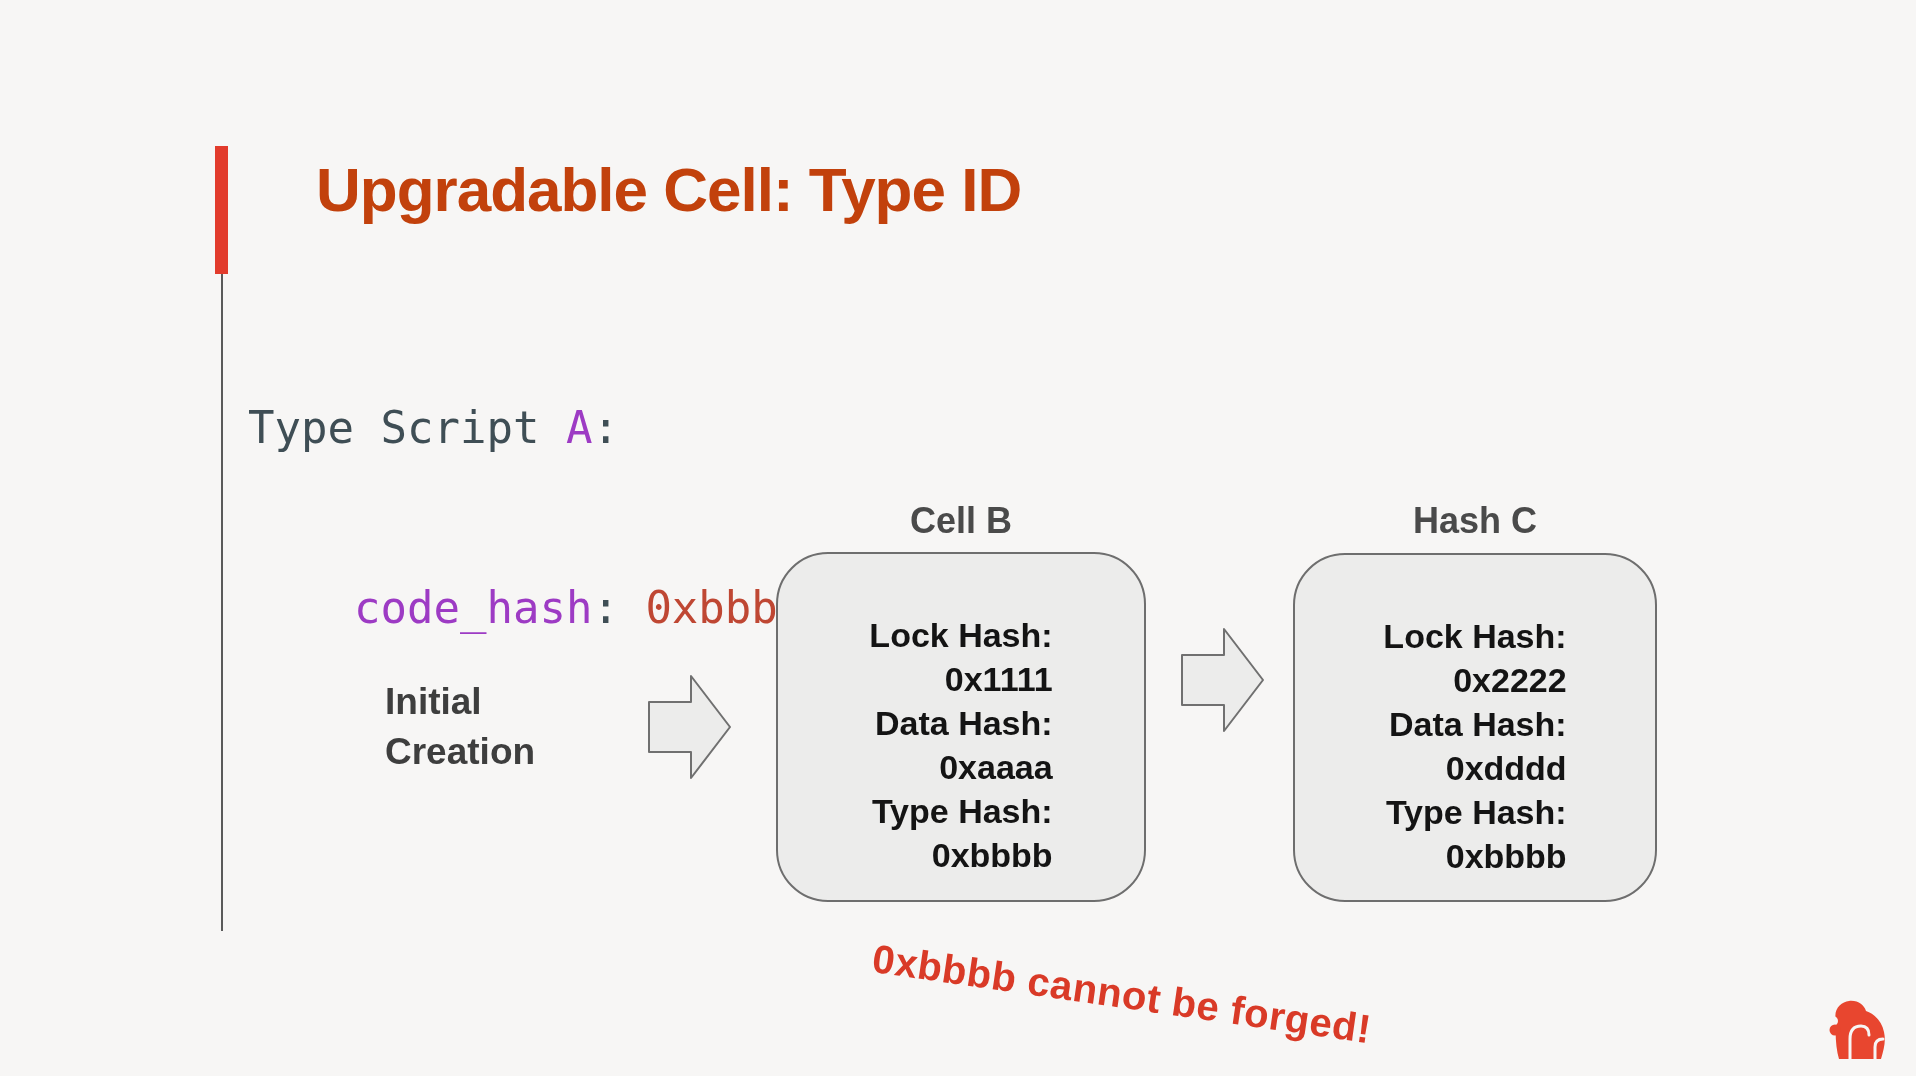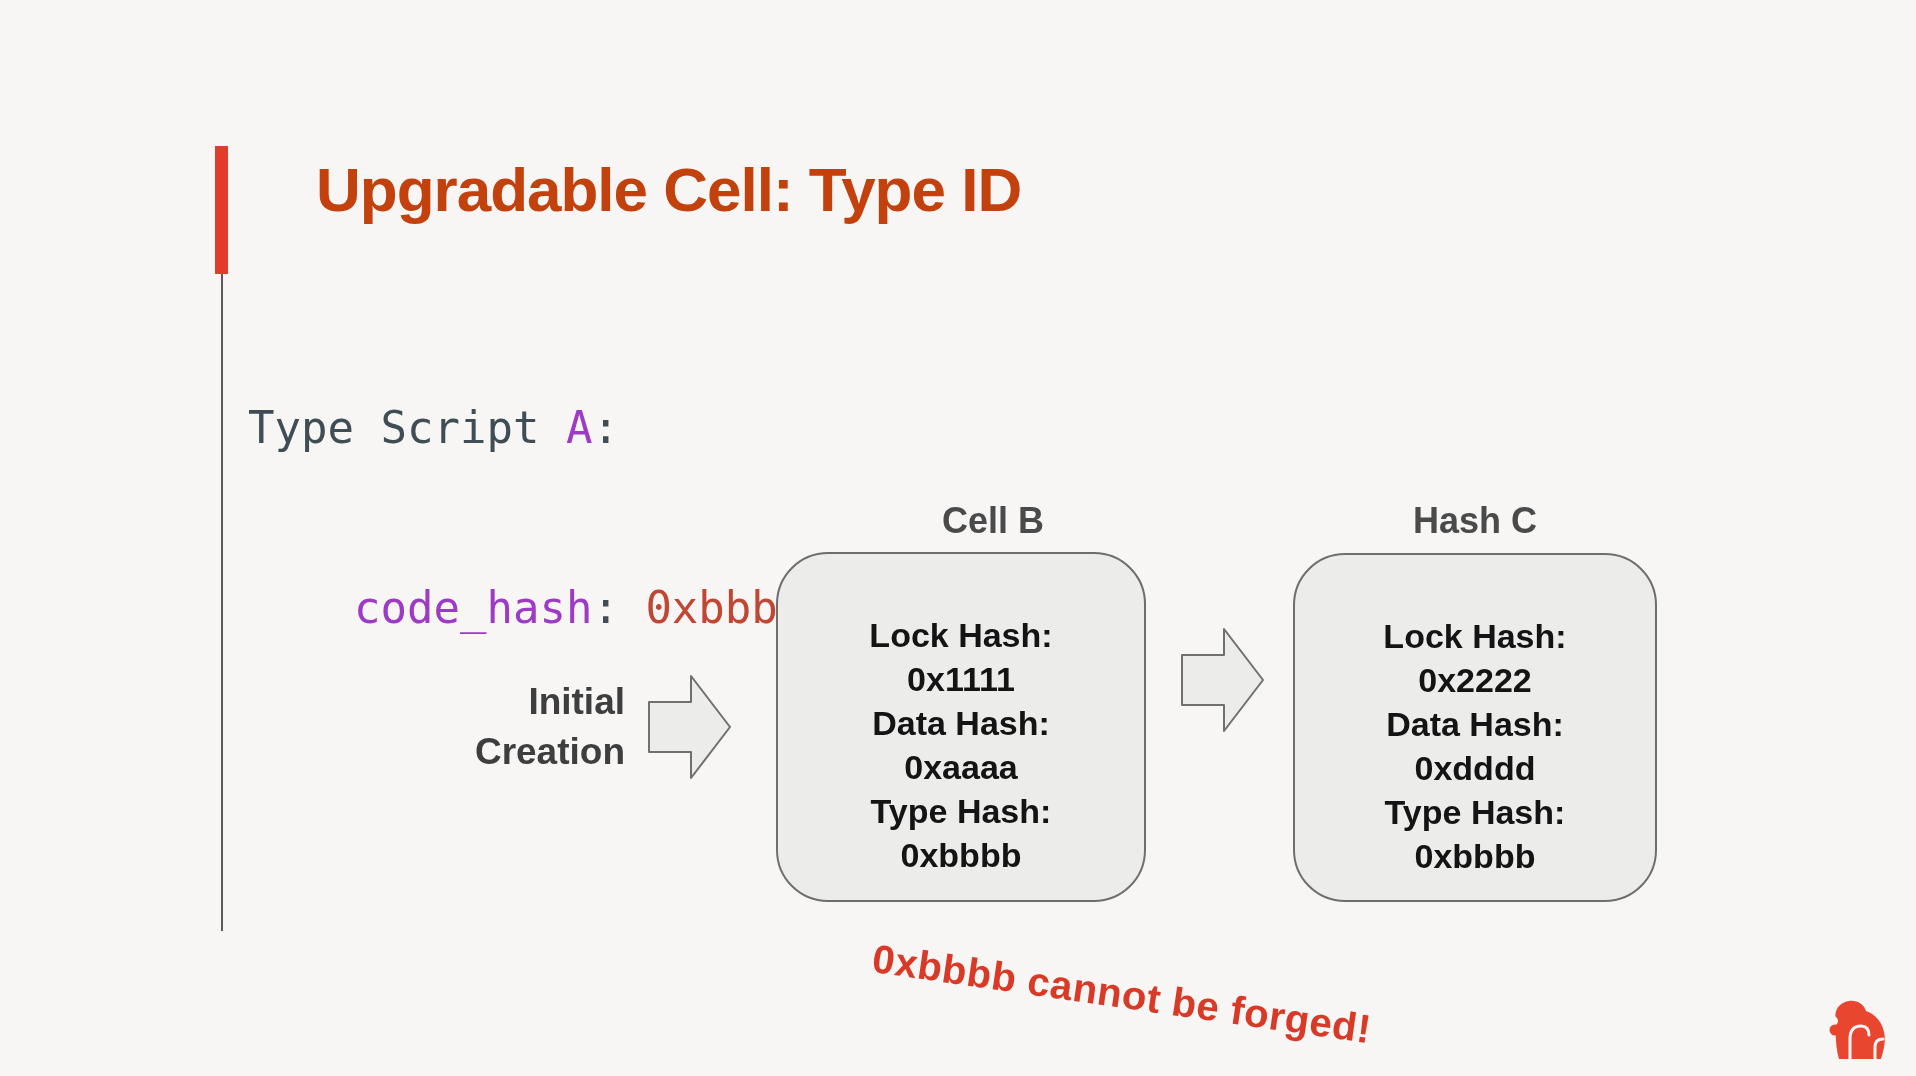--- a/index.html
+++ b/index.html
@@ -30,41 +30,41 @@
   }
   .c-slate { color:#3f4e55;margin-top:46px; }
   .c-purple { color:#9d3bc4; }
   .c-red { color:#bf4733; }
 
   
   .cell-label {
     top:500px; text-align:center;
     font-size:36px; font-weight:600; color:#4a4a4a;
   }
-  .cell-label-b { left:808px; width:370px; }
+  .cell-label-b { left:776px; width:370px; }
   .cell-label-c { left:1293px; width:364px; }
 
   .cell-box {
     background:#ececeb;
     border:2px solid #6e6e6e;
     border-radius:52px;
     display:flex; align-items:center; justify-content:center;
   }
   .cell-box-b { left:776px; top:552px; width:370px; height:350px; }
   .cell-box-c { left:1293px; top:553px; width:364px; height:349px; }
   .cell-lines {
-    text-align:center;
+    text-align:right;
     font-size:34px; font-weight:700; line-height:44px;
     color:#141414;
     margin-top:36px;
   }
 
   .step-label {
     left:385px; top:677px; width:240px;
-    text-align:right;
+    text-align:left;
     font-size:37px; font-weight:700; line-height:50px;
     color:#3e3e3e;
   }
 
   .arrow-1 { left:648px; top:674px; }
   .arrow-2 { left:1181px; top:627px; }
 
   
   .callout {
     left:876px; top:936px;

